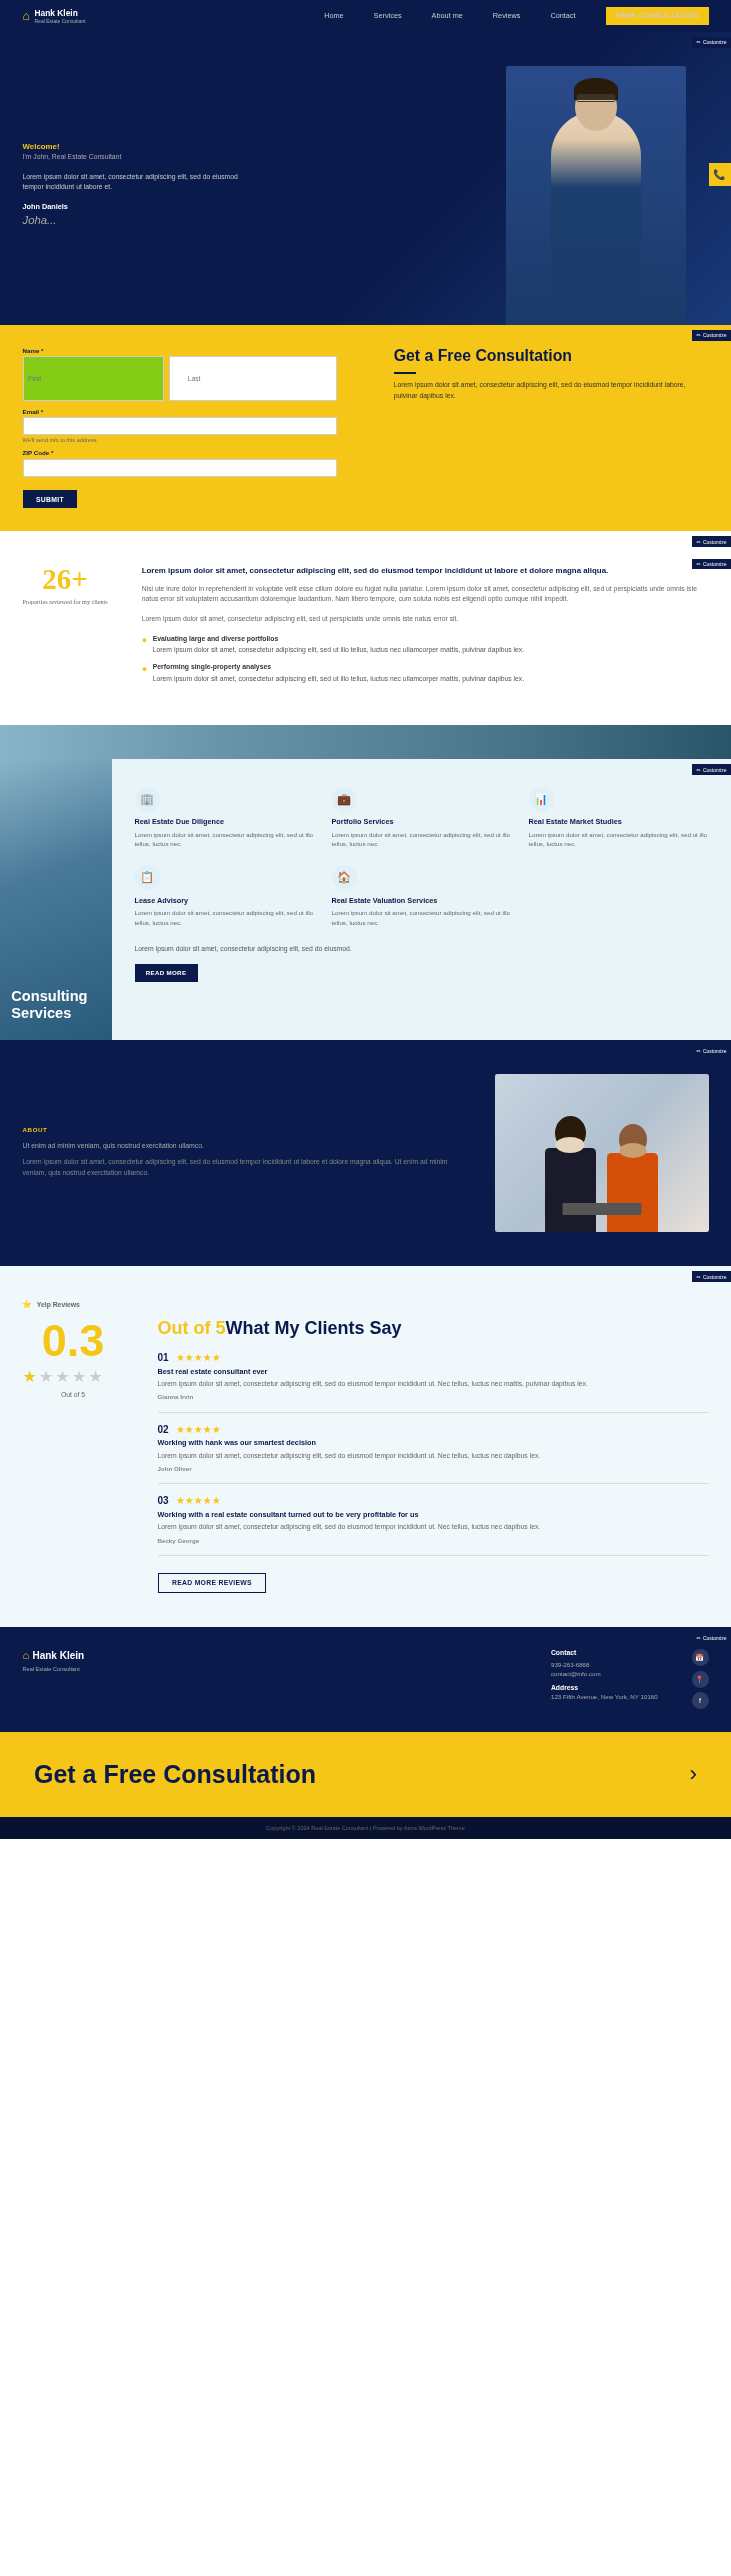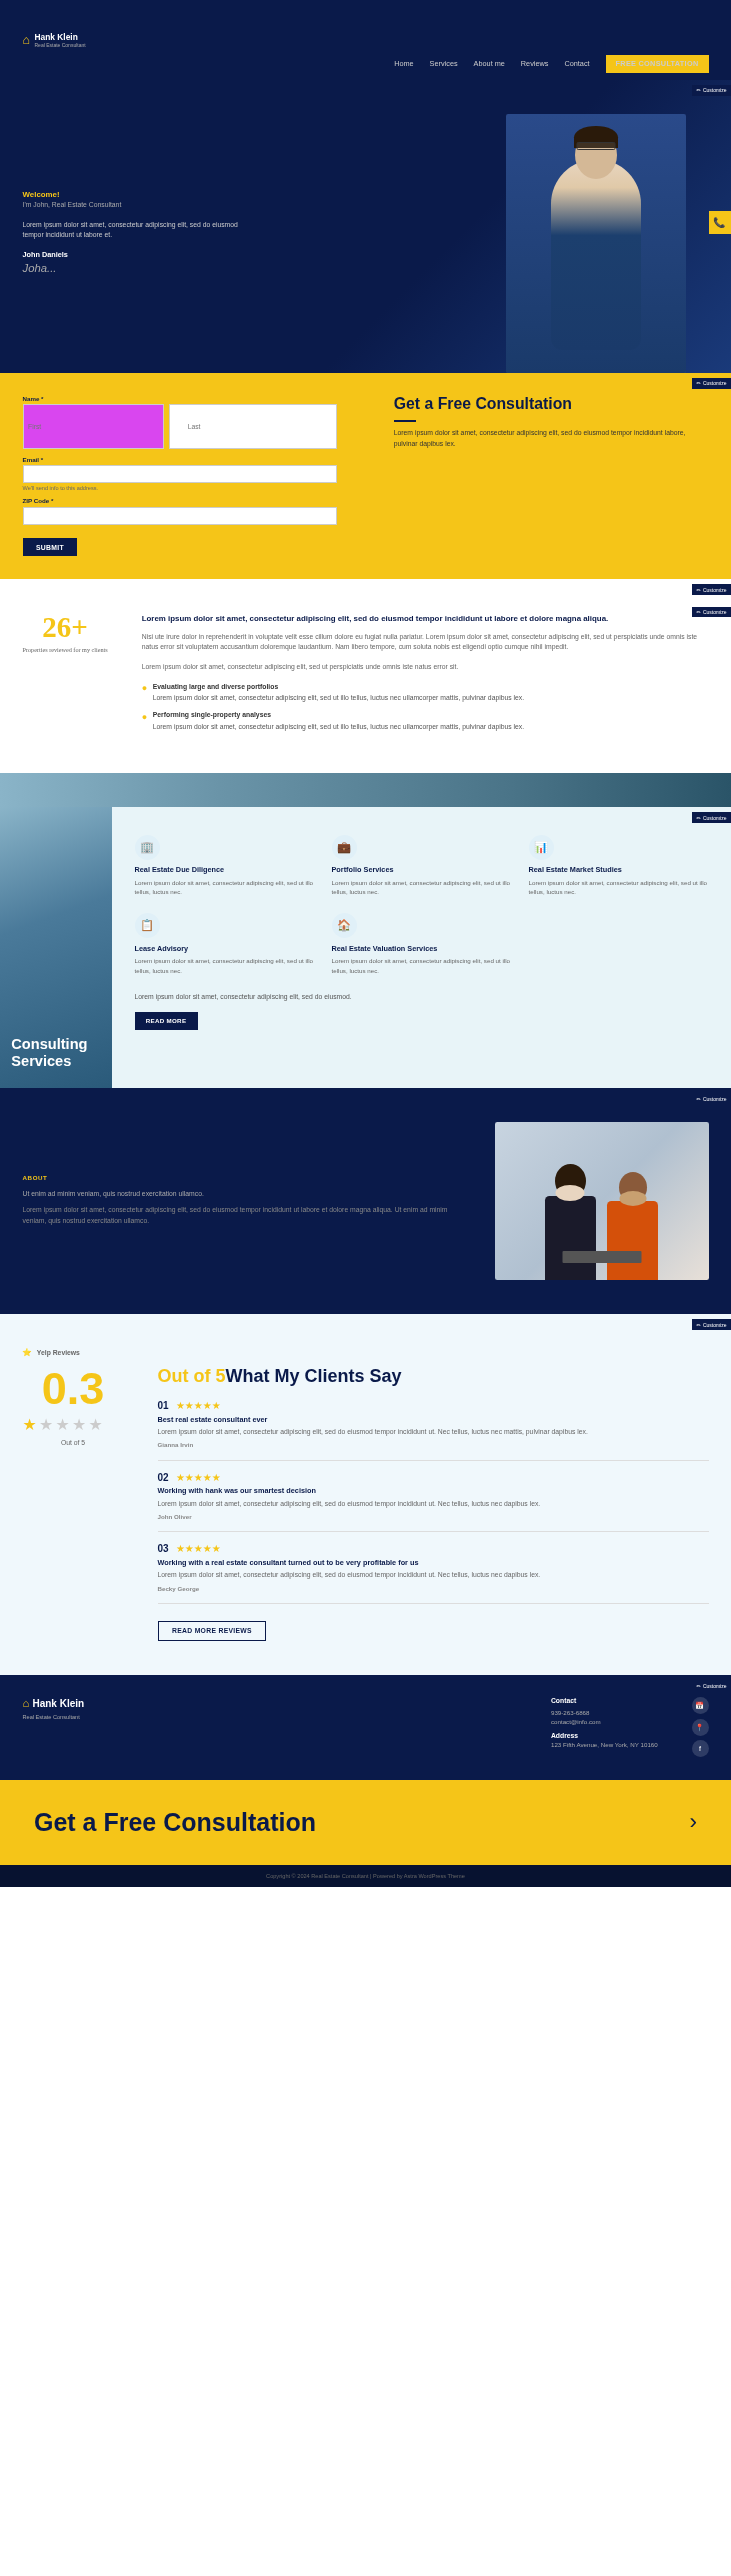--- a/index.html
+++ b/index.html
@@ -10,21 +10,21 @@
       background: #0a1a4a;
       display: flex;
       align-items: center;
       justify-content: space-between;
       padding: 6.8px 22.5px;
       position: relative;
       z-index: 10;
     }
     .nav-logo { color: #fff; font-weight: 700; font-size: 10px; display: flex; align-items: center; gap: 4.5px; }
     .nav-logo .logo-icon { color: #f5c518; font-size: 12.4px; }
-    .nav-links { display: flex; align-items: center; gap: 16px; margin-top: 48px; }
+    .nav-links { display: flex; align-items: center; gap: 30px; }
     .nav-links a { color: #ccc; text-decoration: none; font-size: 7.3px; }
     .nav-cta {
       background: #f5c518;
       color: #0a1a4a;
       padding: 4.5px 10px;
       font-size: 6.8px;
       font-weight: 700;
       text-decoration: none;
       text-transform: uppercase;
       letter-spacing: 0.3px;
@@ -352,21 +352,21 @@
   <div class="customize-tag" style="top:5.6px;">Customize</div>
 </section>
 
 <section class="section-wrapper">
   <div class="consultation-section">
     <div class="form-side">
       <div class="form-row">
         <div class="form-group">
           <label>Name *</label>
           <div style="display:flex;gap:4.5px;">
-            <input type="text" placeholder="First" style="flex: 1 1 0%; border: 0.6px solid rgb(204, 204, 204); background: #d946ef; padding: 4.5px; font-size: 6.8px;">
+            <input type="text" placeholder="First" style="flex: 1 1 0%; border: 0.6px solid rgb(204, 204, 204); background: #84cc16; padding: 4.5px; font-size: 6.8px;">
             <input type="text" placeholder="Last" style="flex: 1 1 0%; border: 0.6px solid rgb(204, 204, 204); background: rgb(255, 255, 255); padding: 18px; font-size: 6.8px;">
           </div>
         </div>
       </div>
       <div class="form-group" style="margin-bottom:6.8px;">
         <label>Email *</label>
         <input type="email" style="border: 0.6px solid rgb(204, 204, 204); background: rgb(255, 255, 255); padding: 4.5px; font-size: 6.8px;">
         <div class="form-hint">We'll send info to this address.</div>
       </div>
       <div class="form-group" style="margin-bottom:9px;">

